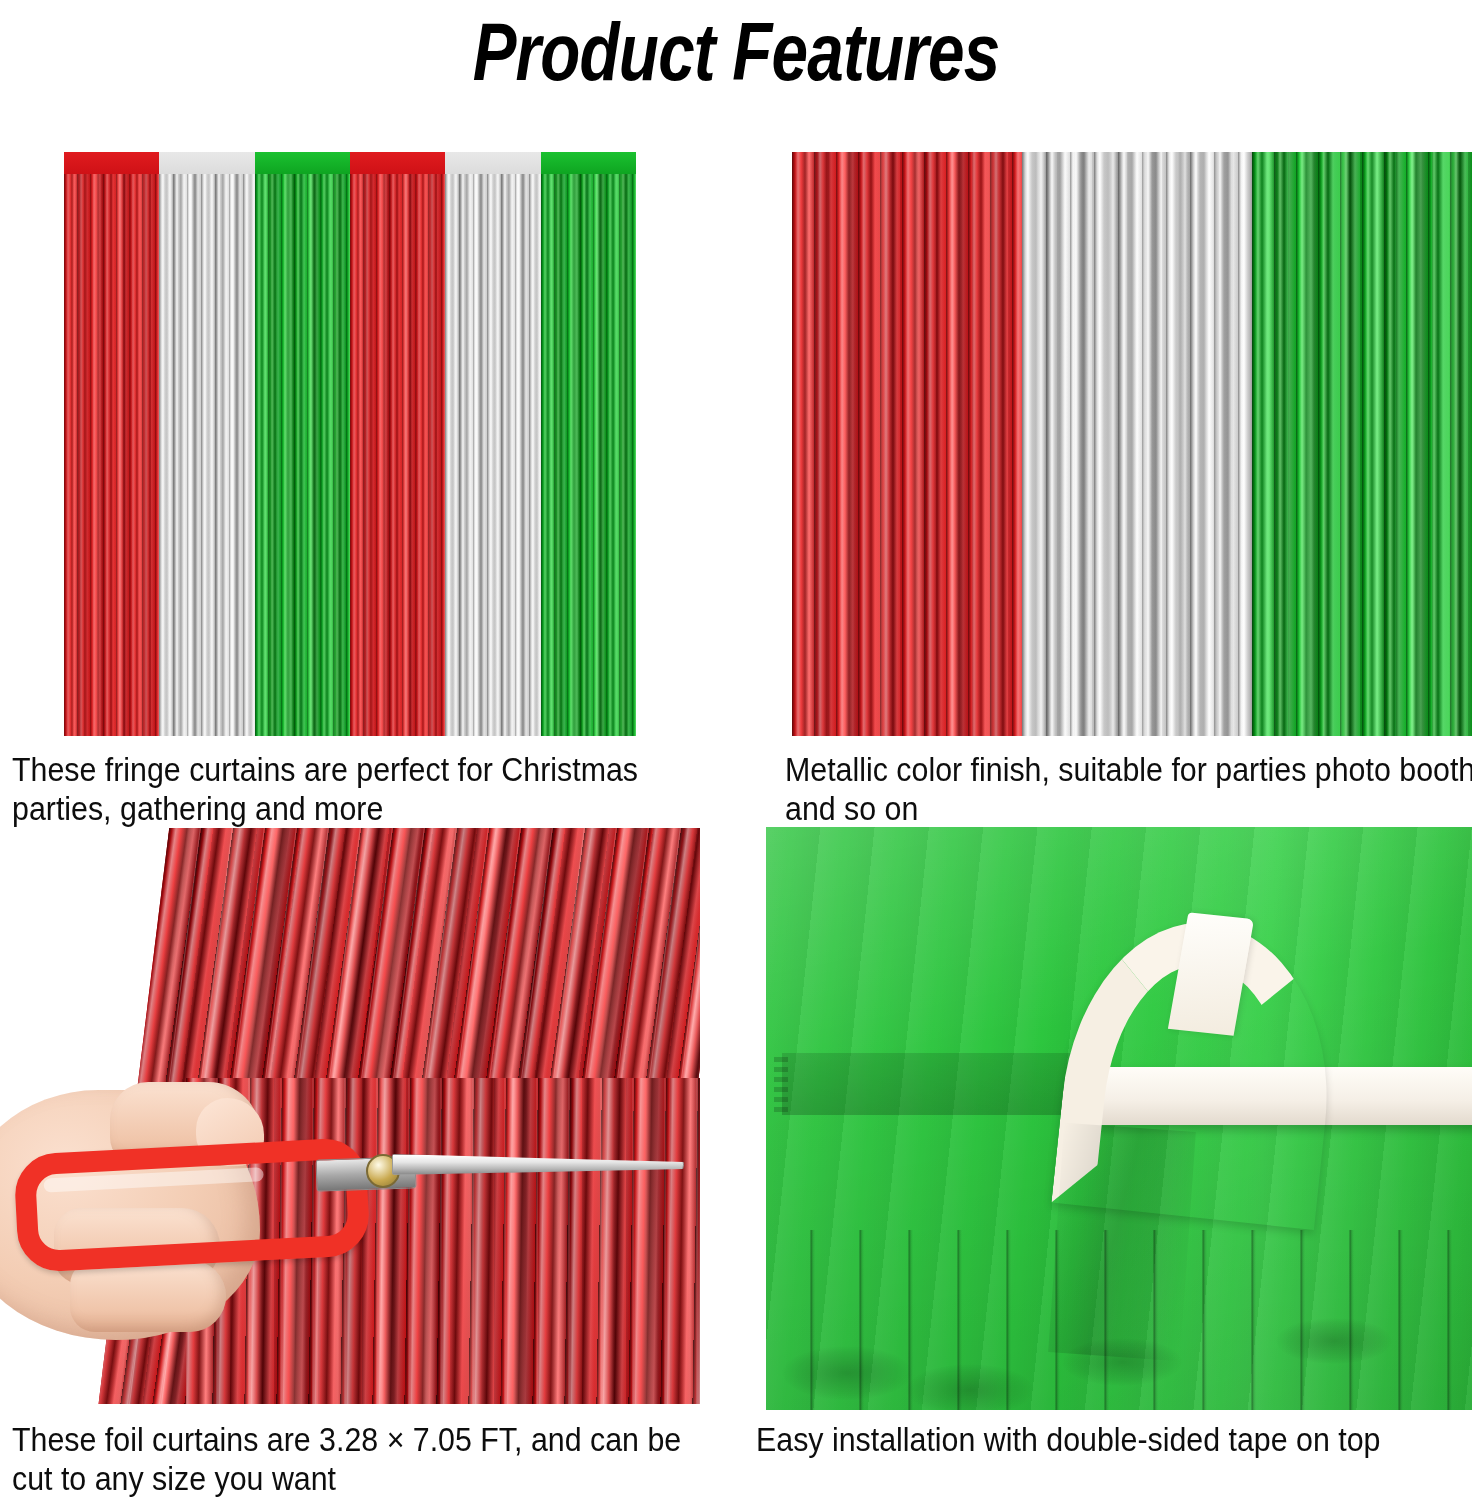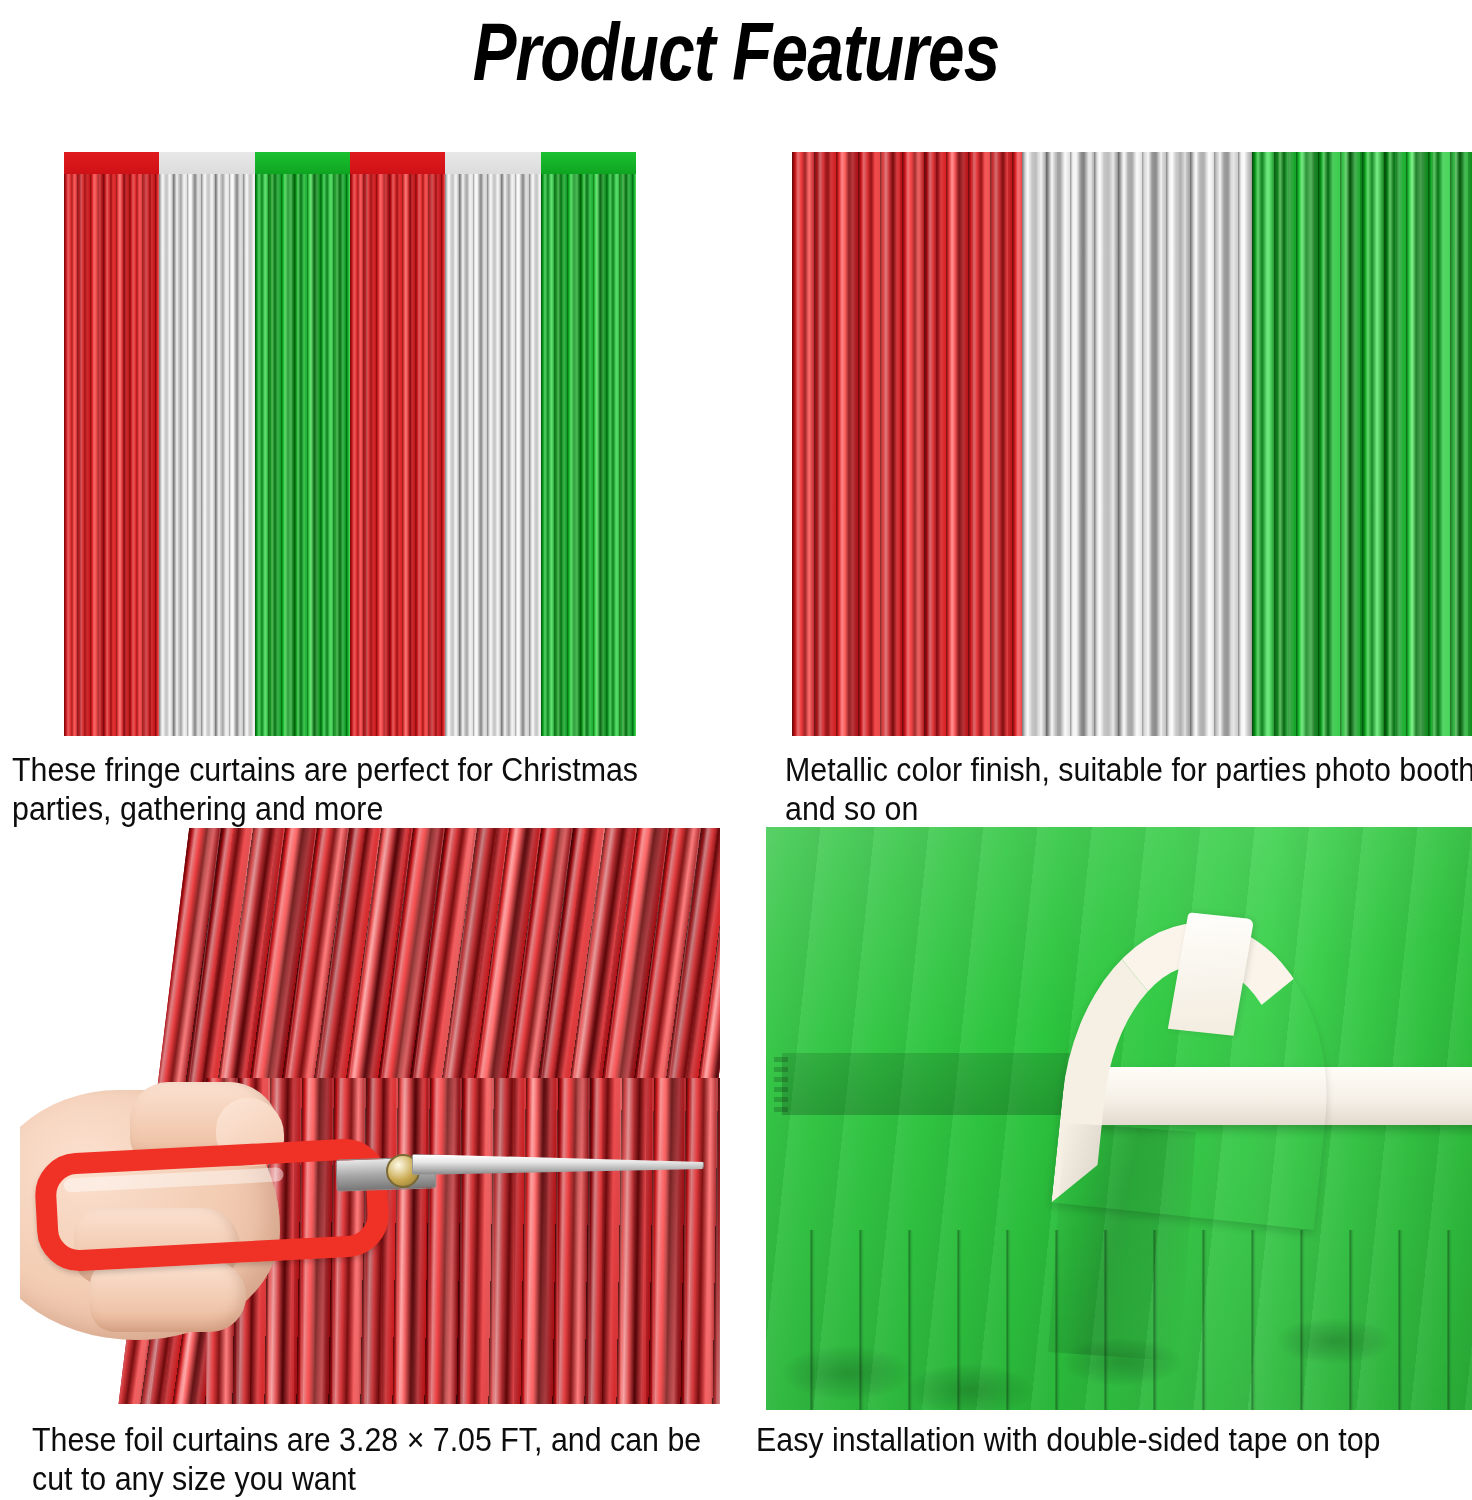--- a/index.html
+++ b/index.html
@@ -32,21 +32,21 @@
     transform: scaleX(0.80);
     transform-origin: center top;
     white-space: nowrap;
   }
 
   
   .feature-cell { position: absolute; }
 
   #cell-1 { left: 0px;   top: 140px; width: 736px; height: 690px; }
   #cell-2 { left: 765px; top: 140px; width: 736px; height: 690px; }
-  #cell-3 { left: 0px;   top: 824px; width: 736px; height: 676px; margin-left: 20px; }
+  #cell-3 { left: 0px;   top: 824px; width: 736px; height: 676px; }
   #cell-4 { left: 736px; top: 824px; width: 736px; height: 676px; }
 
   .photo {
     position: absolute;
     overflow: hidden;
     background: #ffffff;
   }
 
   
   #photo-1 { left: 64px; top: 12px;  width: 572px; height: 584px; }

